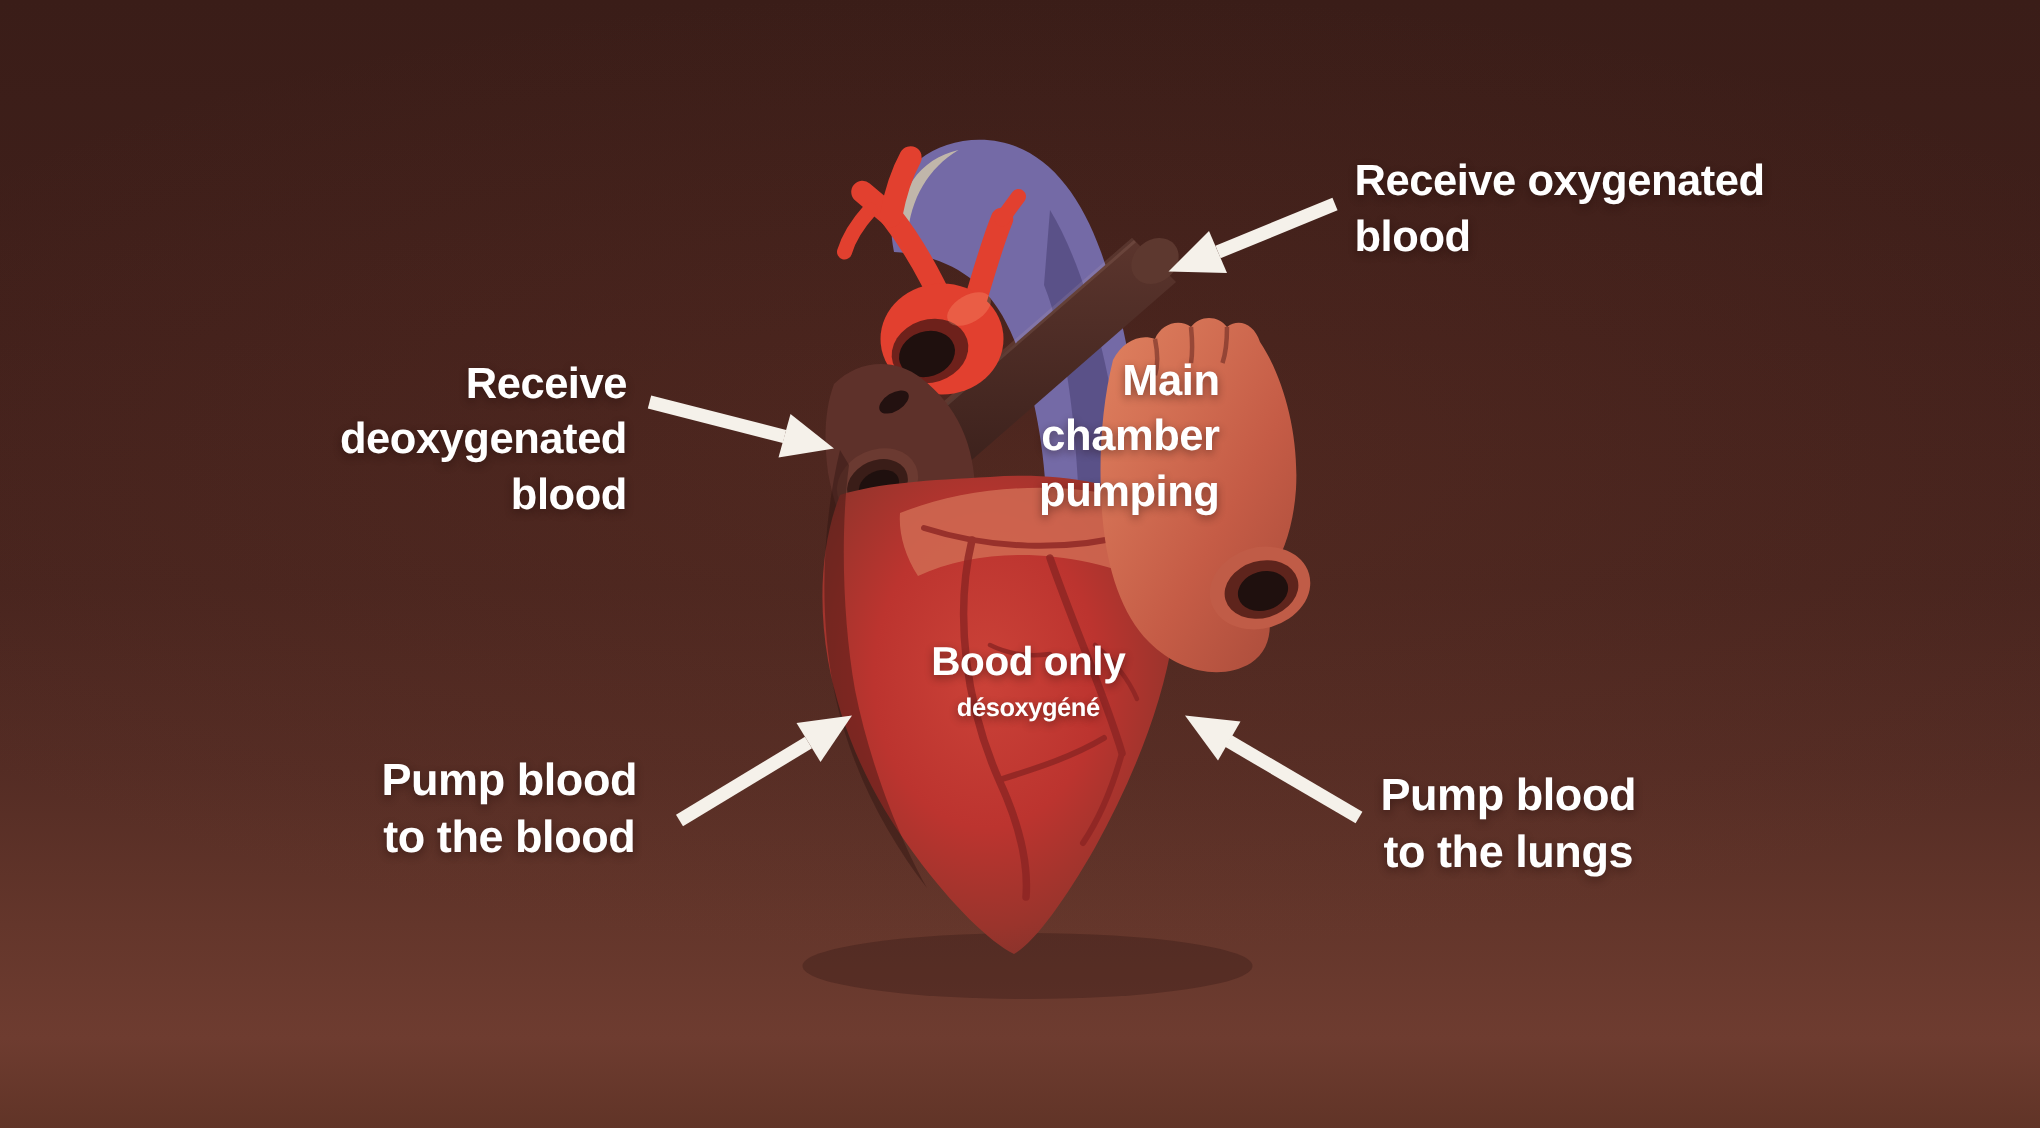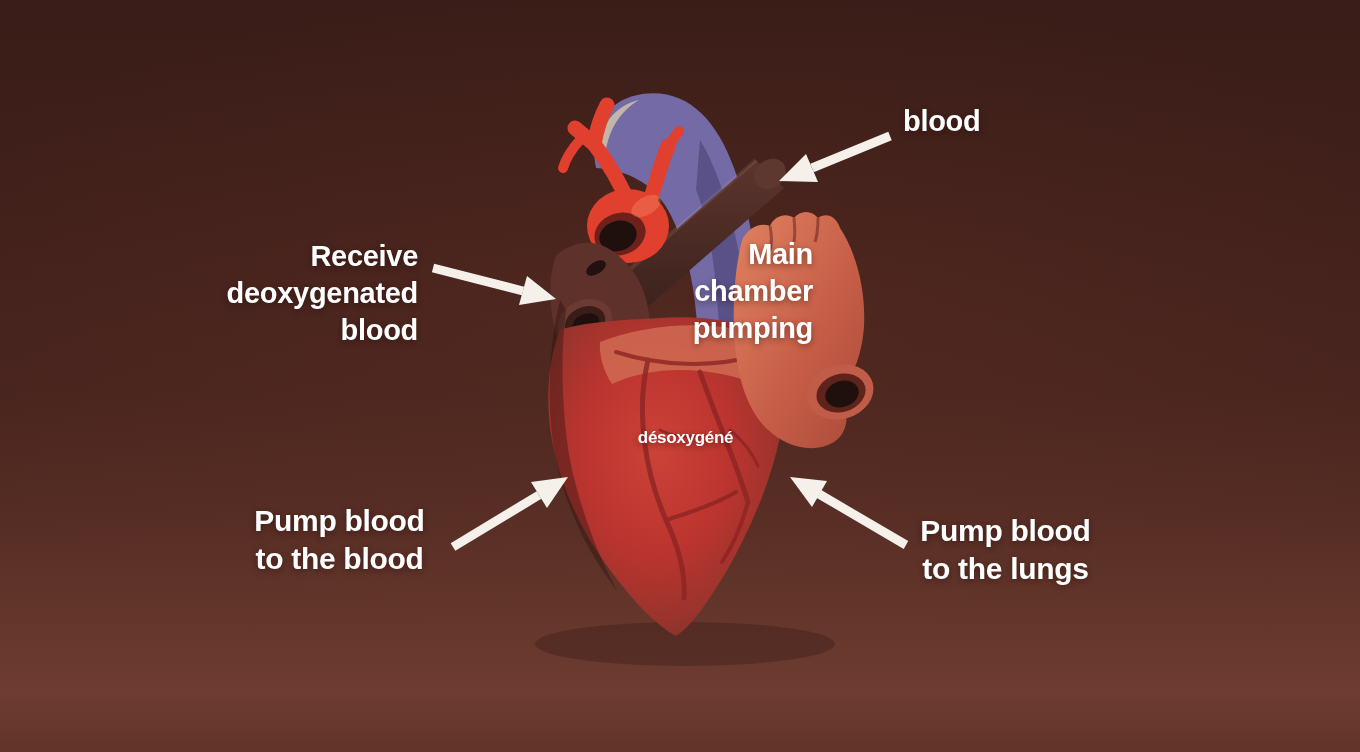--- a/index.html
+++ b/index.html
@@ -138,36 +138,38 @@
       <polygon points="568,477 547,508 531,482" fill="#f5f1ea"></polygon>
     </g>
     <g>
       <line x1="906" y1="545" x2="819" y2="494" stroke-width="9" stroke="#f5f1ea"></line>
       <polygon points="790,477 827,481 812,507" fill="#f5f1ea"></polygon>
     </g>
   </g>
 </svg>
 
 <div class="label lbl-oxygenated">
+  <span>Receive oxygenated</span>
   <span>blood</span>
 </div>
 
 <div class="label lbl-deoxygenated">
   <span>Receive</span>
   <span>deoxygenated</span>
   <span>blood</span>
 </div>
 
 <div class="label lbl-chamber">
   <span>Main</span>
   <span>chamber</span>
   <span>pumping</span>
 </div>
 
 <div class="label lbl-bloodonly">
+  <span>Bood only</span>
   <span class="sub">désoxygéné</span>
 </div>
 
 <div class="label lbl-lungs">
   <span>Pump blood</span>
   <span>to the blood</span>
 </div>
 
 <div class="label lbl-body">
   <span>Pump blood</span>

